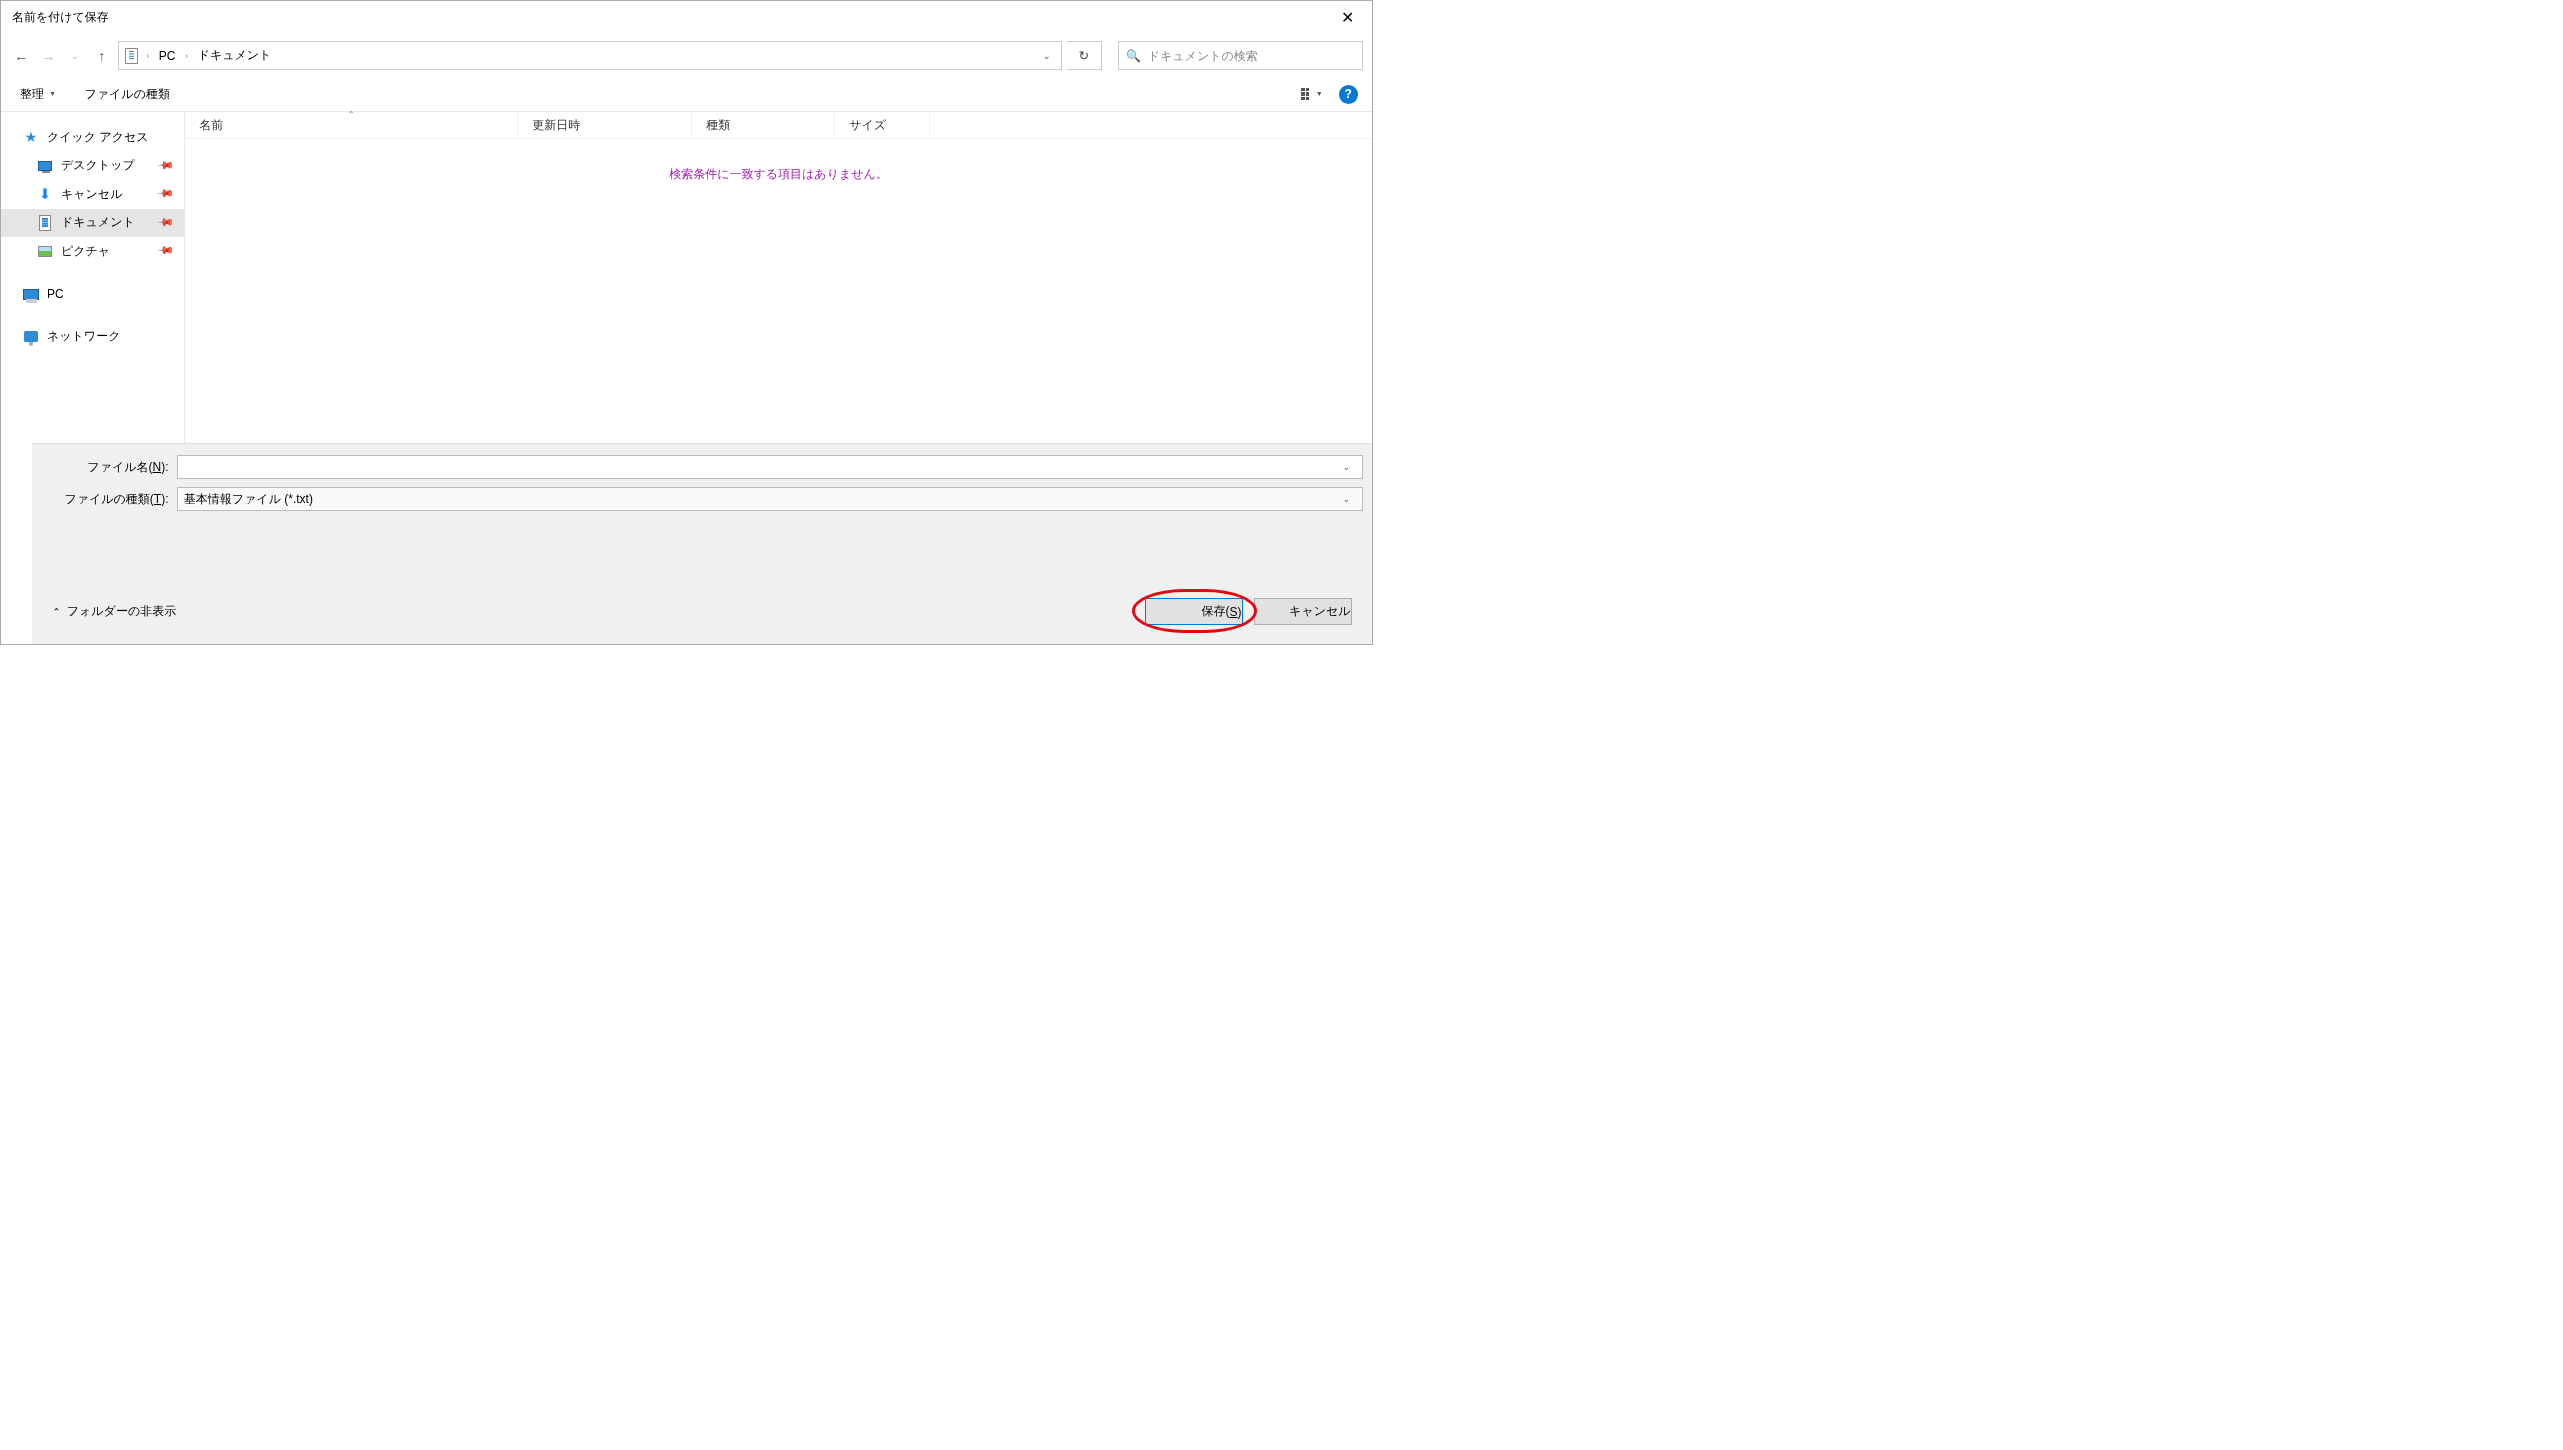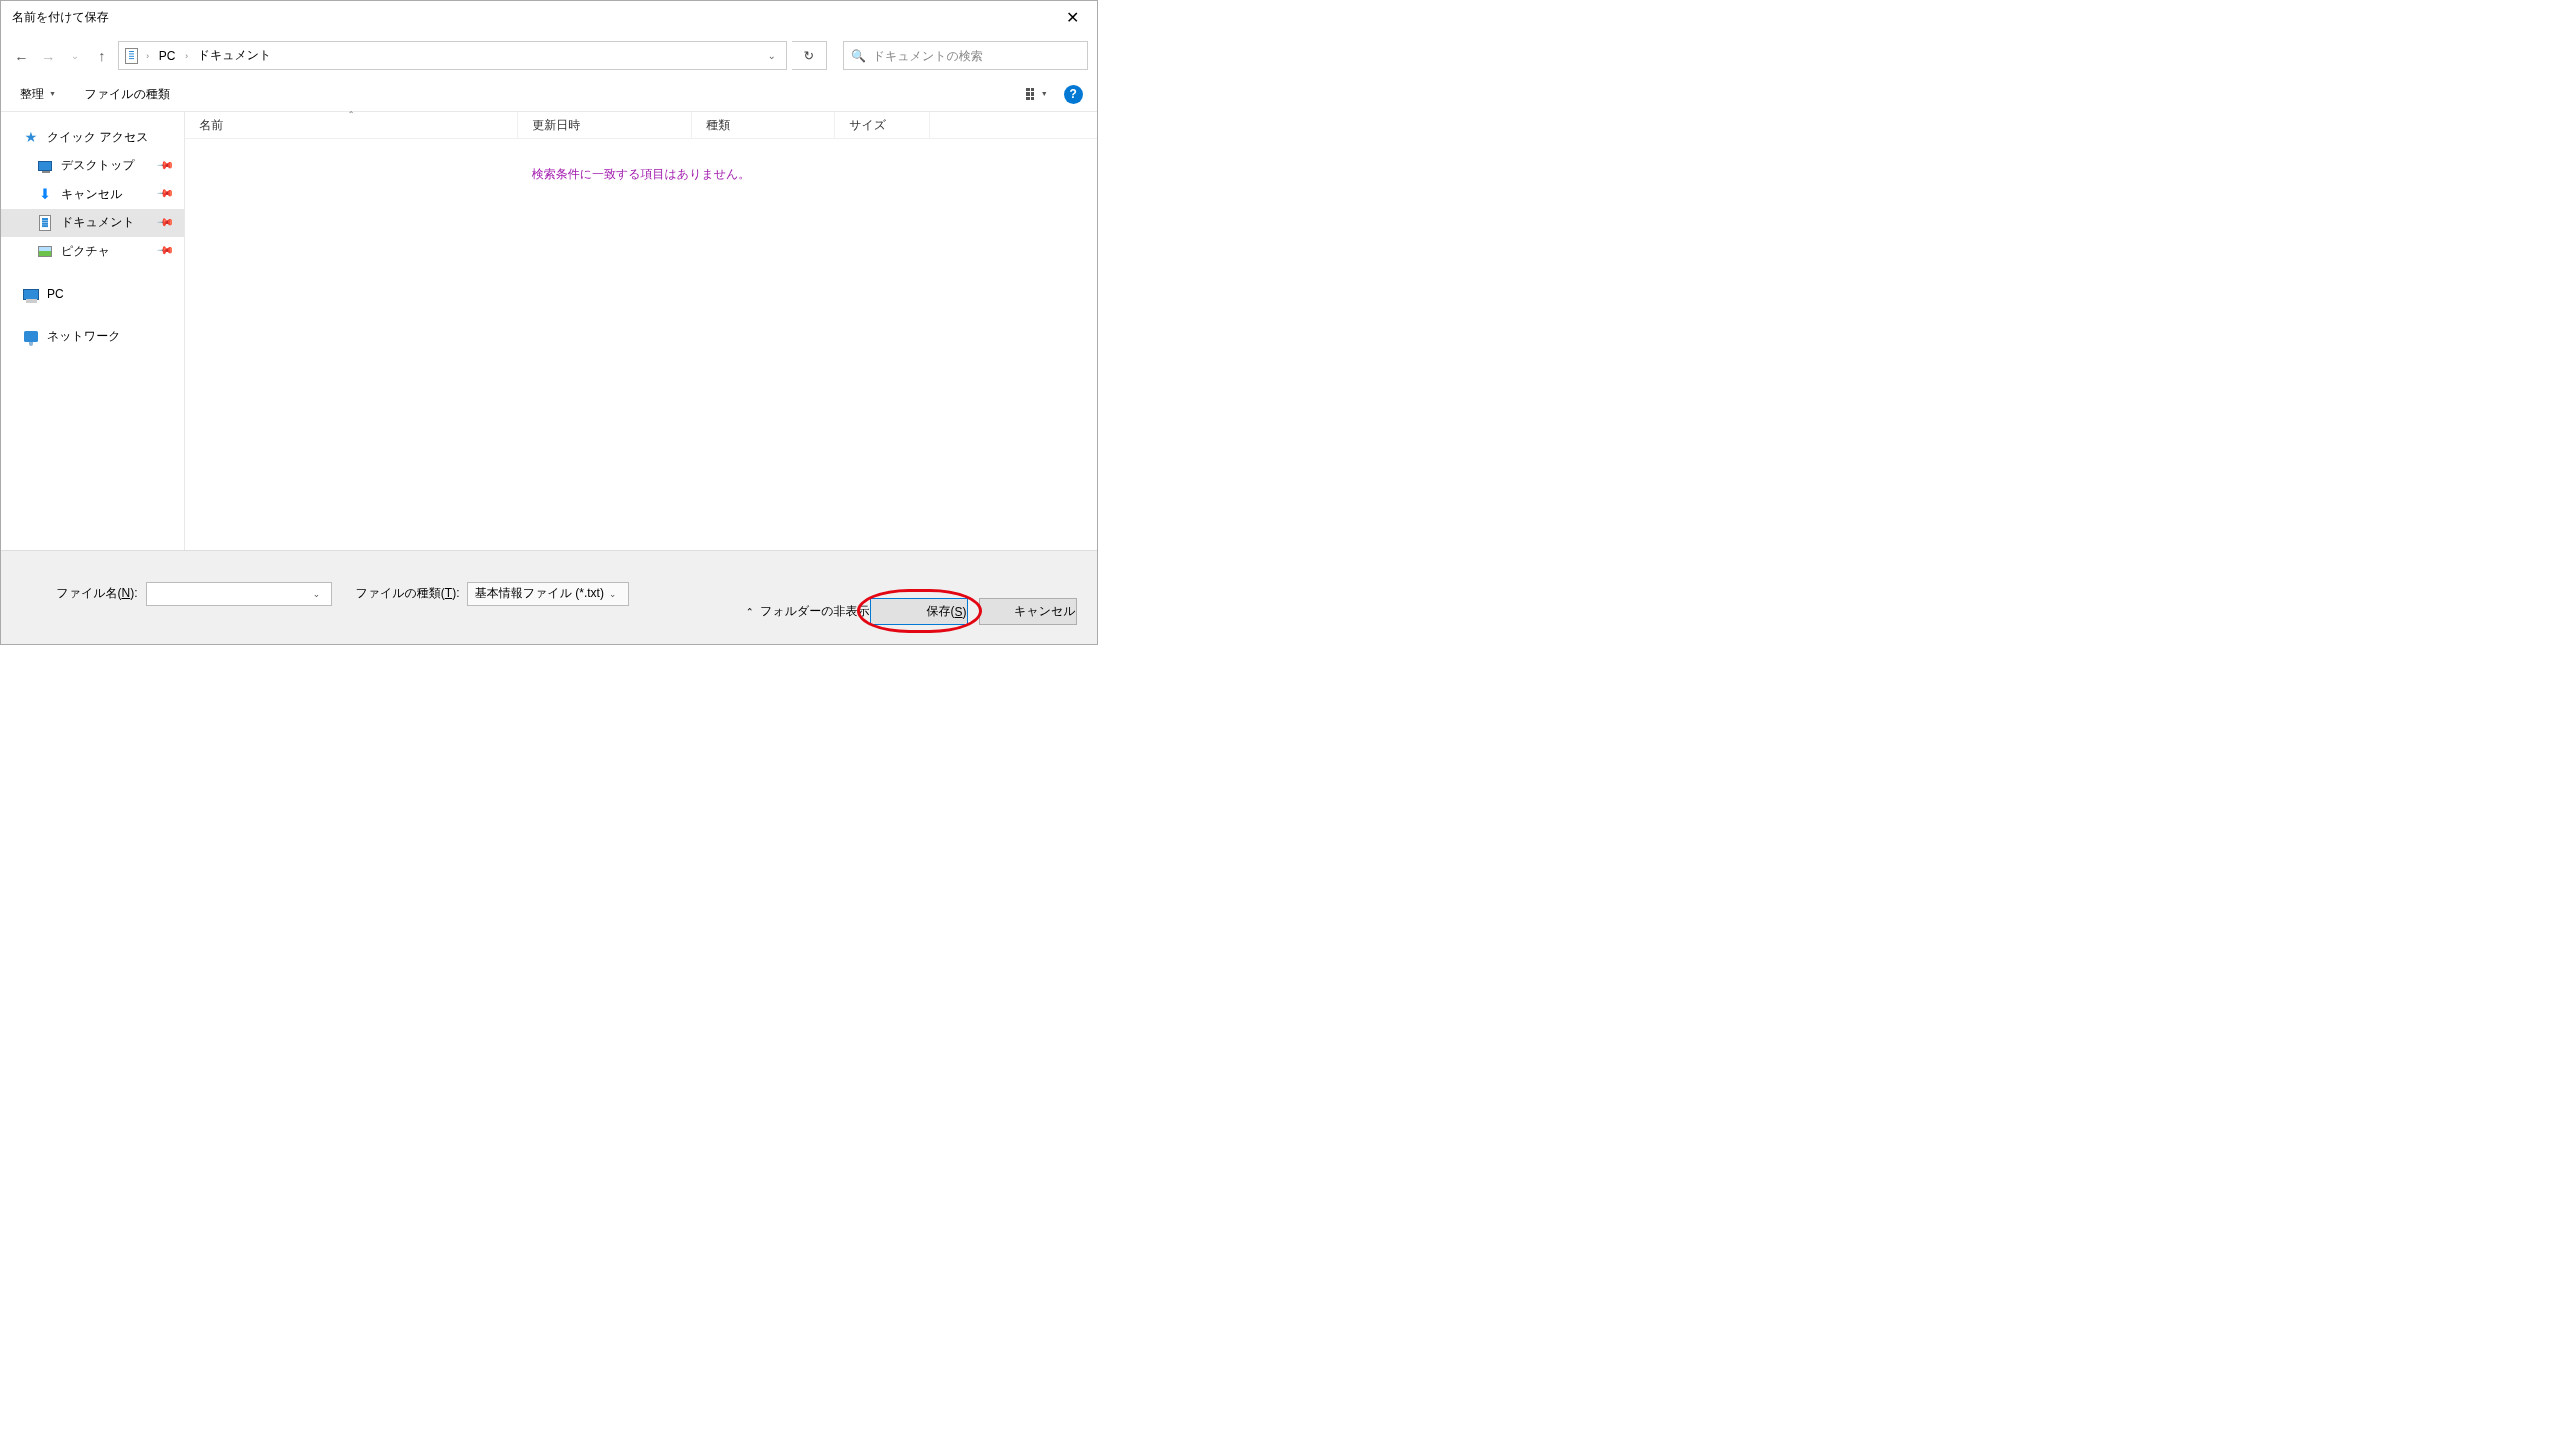--- a/index.html
+++ b/index.html
@@ -1,20 +1,20 @@
 <!DOCTYPE html>
 <html style="font-size:12.7px"><head>
 <meta charset="utf-8">
 <style>
   * { box-sizing: border-box; margin: 0; padding: 0; font-family: "Yu Gothic UI", "Meiryo", "MS PGothic", sans-serif; }
   html, body { width: 100%; height: 100%; }
   body { background: #ffffff; color: #000000; font-size: 11px; }
 
   .dialog {
-    width: 1098px;
+    width: 1373px;
     height: 645px;
     background: #ffffff;
     display: flex;
     flex-direction: column;
     border: 0.8px solid #aaa;
     position: relative;
   }
 
   
   .titlebar {
@@ -178,21 +178,21 @@
     color: #a21caf;
     padding-top: 27px;
     font-size: 12px;
   }
 
   
   .bottom {
     background: #f0f0f0;
     border-top: 0.8px solid #ddd;
     padding: 11px 9.5px 11px 9.5px;
-    display: flex; flex-direction: row;
+    display: flex; flex-direction: column; margin-left: 31px;
   }
   .field-row {
     display: flex; align-items: center;
     margin-bottom: 8px;
   }
   .field-label {
     width: 135px;
     text-align: right;
     padding-right: 8px;
     font-size: 12px;

